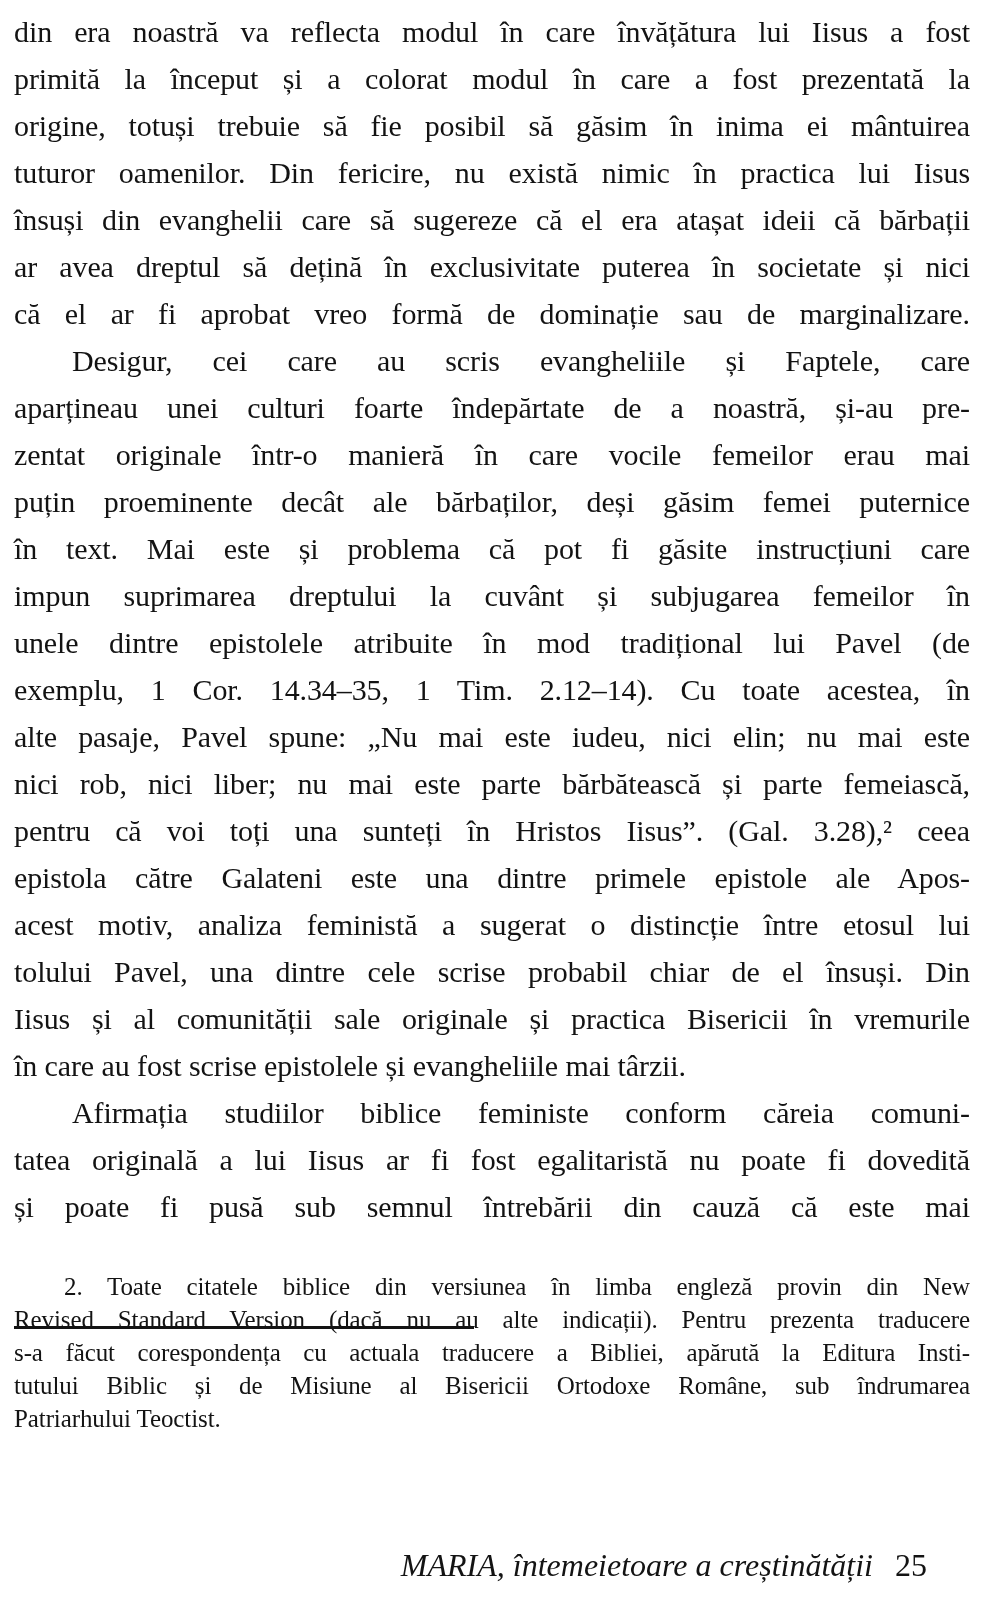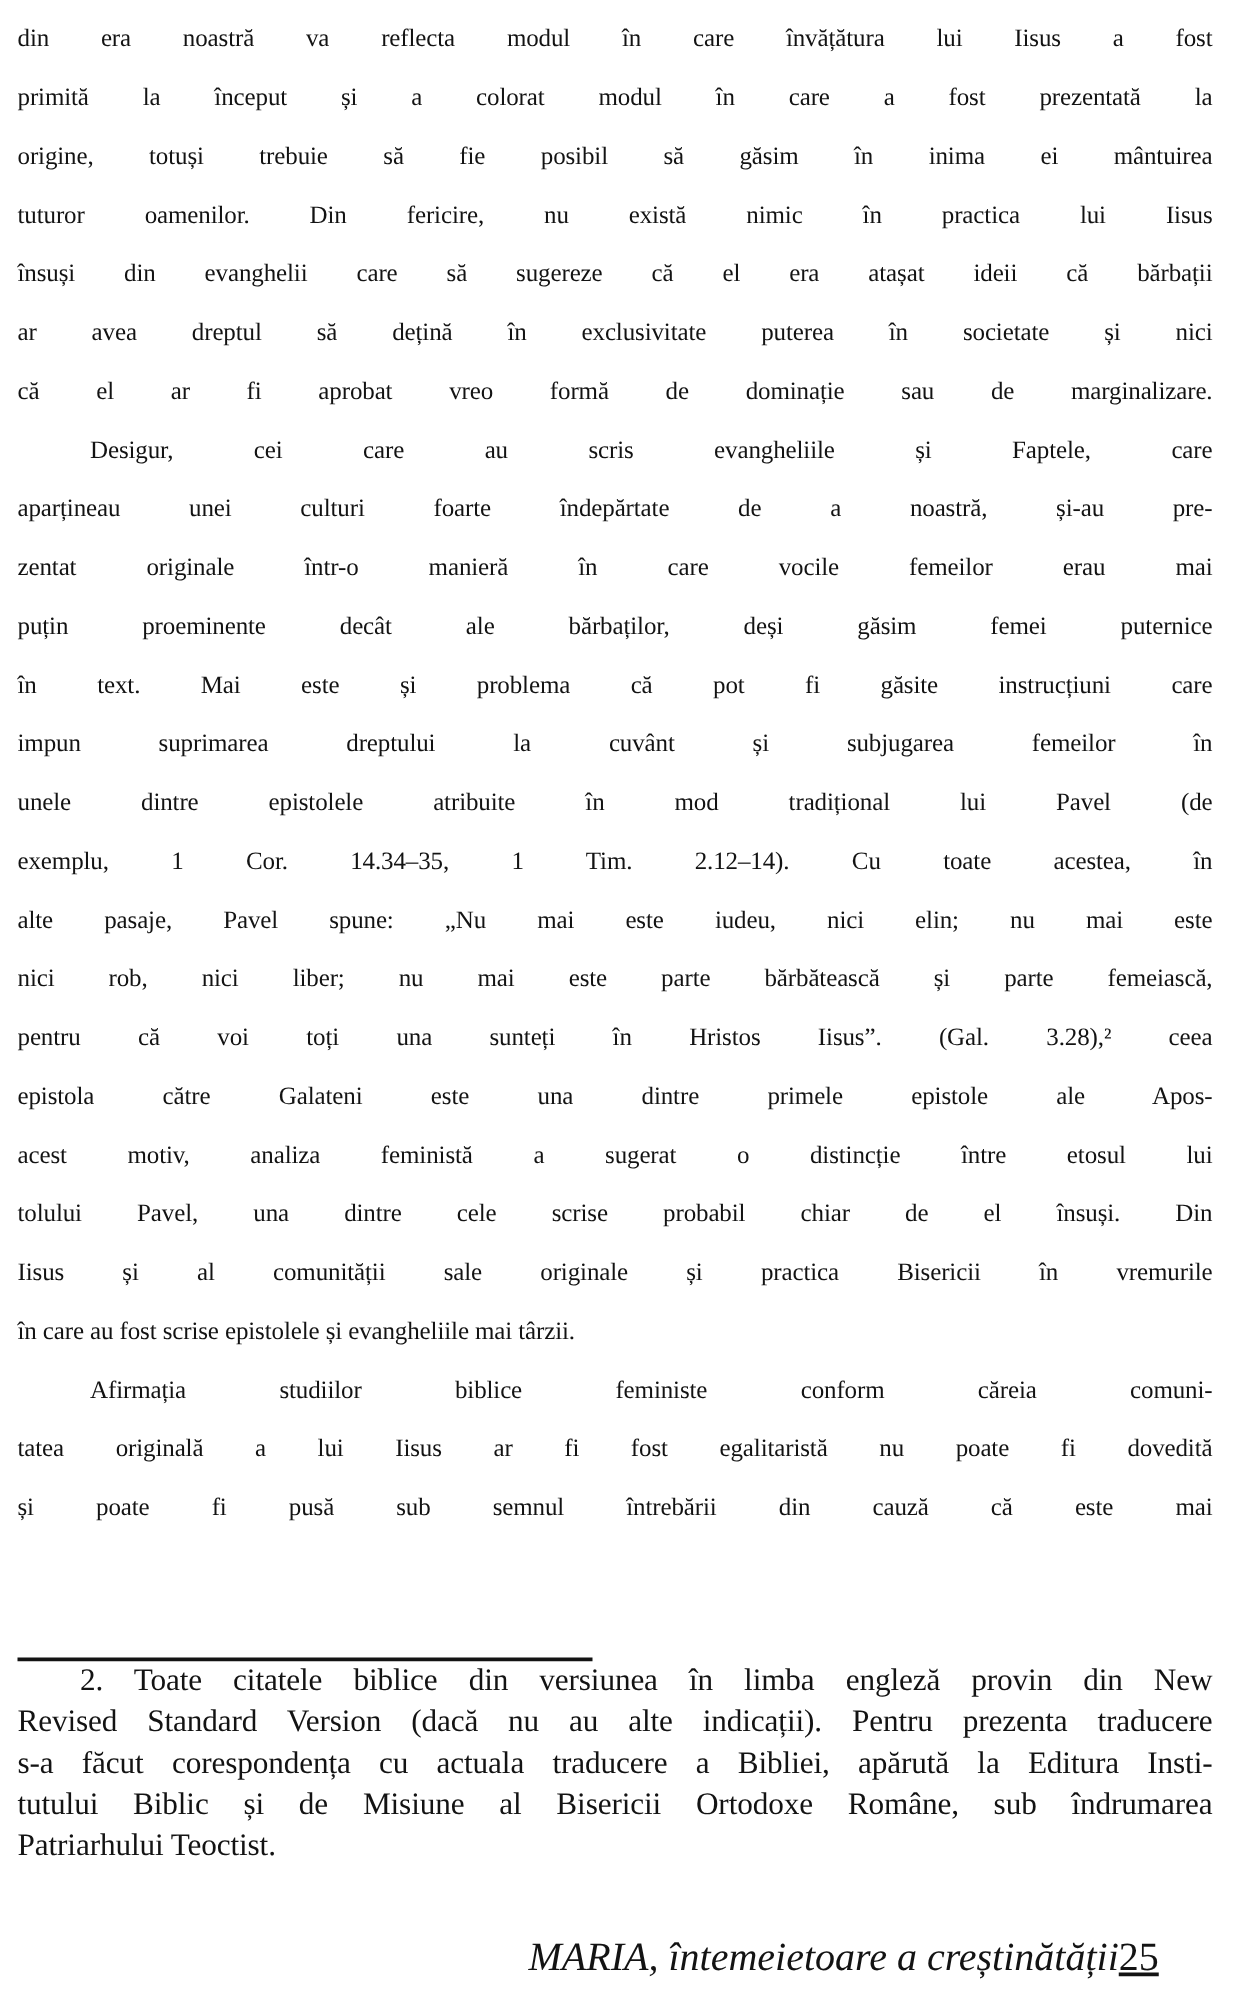--- a/index.html
+++ b/index.html
@@ -14,21 +14,21 @@
     background: #ffffff;
     color: #131313;
     font-family: "Liberation Serif", "DejaVu Serif", serif;
     overflow: hidden;
   }
   .main-text {
     position: absolute;
     top: 8px;
     left: 14px;
     width: 956px;
-    font-size: 20px;
+    font-size: 30px;
     line-height: 47px;
     letter-spacing: -0.1px;
   }
   .line {
     text-align: justify;
     text-align-last: justify;
     -moz-text-align-last: justify;
   }
   .line.no-just {
     text-align-last: left;
@@ -40,21 +40,21 @@
   .footnote-sep {
     position: absolute;
     top: 1326px;
     left: 14px;
     width: 460px;
     height: 3px;
     background: #131313;
   }
   .footnote {
     position: absolute;
-    top: 1328px;
+    top: 1270px;
     left: 14px;
     width: 956px;
     font-size: 25px;
     line-height: 33px;
     letter-spacing: -0.1px;
   }
   .footnote .line.indent {
     text-indent: 50px;
   }
   .page-footer {
@@ -66,21 +66,21 @@
     font-size: 32px;
     line-height: 40px;
     white-space: nowrap;
   }
   .running-title {
     font-style: italic;
     margin-top: 39px;
   }
   .page-number {
     font-style: normal;
-    text-decoration: underline;
+    margin-left: 22px;
   }
 </style>
 </head>
 <body>
 
 <div class="page">
 
   <div class="main-text">
       <div class="line">din era noastră va reflecta modul în care învățătura lui Iisus a fost</div>
       <div class="line">primită la început și a colorat modul în care a fost prezentată la</div>

